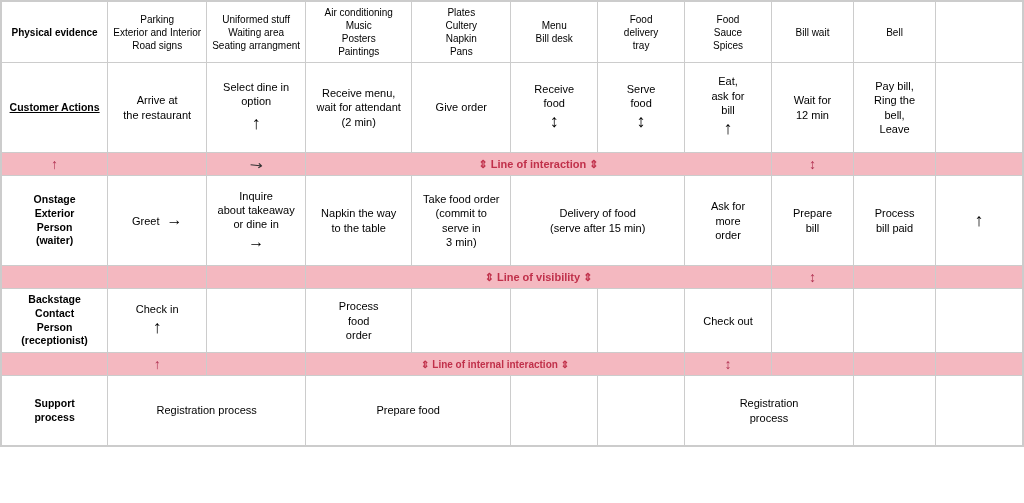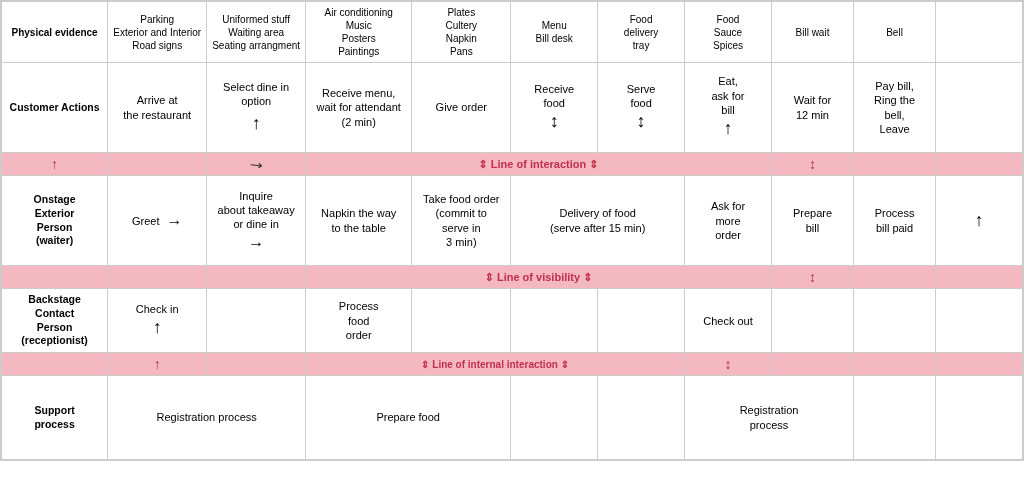--- a/index.html
+++ b/index.html
@@ -109,21 +109,21 @@
 tray</td>
       <td style="white-space:pre-line;">Food
 Sauce
 Spices</td>
       <td style="white-space:pre-line;">Bill wait</td>
       <td style="white-space:pre-line;">Bell</td>
       <td></td>
     </tr>
 
     <tr class="row-customer">
-      <td class="row-label" style="white-space:pre-line; height:90px;">Customer Actions</td>
+      <td class="row-label" style="white-space:pre-line; height:90px;text-decoration:underline;">Customer Actions</td>
       <td style="white-space:pre-line;">Arrive at
 the restaurant</td>
       <td>
         <div style="white-space:pre-line;">Select dine in
 option</div>
         <div style="font-size:18px; margin-top:4px;">↑</div>
       </td>
       <td style="white-space:pre-line;">Receive menu,
 wait for attendant
 (2 min)</td>
@@ -253,21 +253,21 @@
       <td colspan="4" style="font-weight:bold; color:#c0304a; font-style:normal; font-size:10px; ">⇕ <strong>Line of internal interaction</strong> ⇕</td>
       <td class="empty-divider">
         <span style="font-size:14px;">↕</span>
       </td>
       <td class="empty-divider"></td>
       <td class="empty-divider"></td>
       <td class="empty-divider"></td>
     </tr>
 
     <tr class="row-support support-row">
-      <td class="row-label" style="white-space:pre-line; height:84px;">Support
+      <td class="row-label" style="white-space:pre-line; height:70px;">Support
 process</td>
       <td colspan="2" style="white-space:pre-line;">Registration process</td>
       <td colspan="2" style="white-space:pre-line;margin-top:20px;">Prepare food</td>
       <td></td>
       <td></td>
       <td colspan="2" style="white-space:pre-line;">Registration
 process</td>
       <td></td>
       <td></td>
     </tr>

